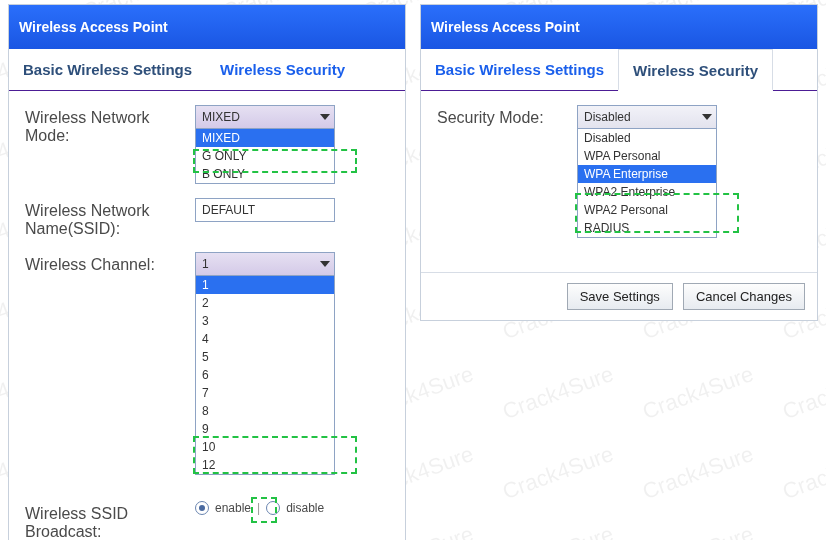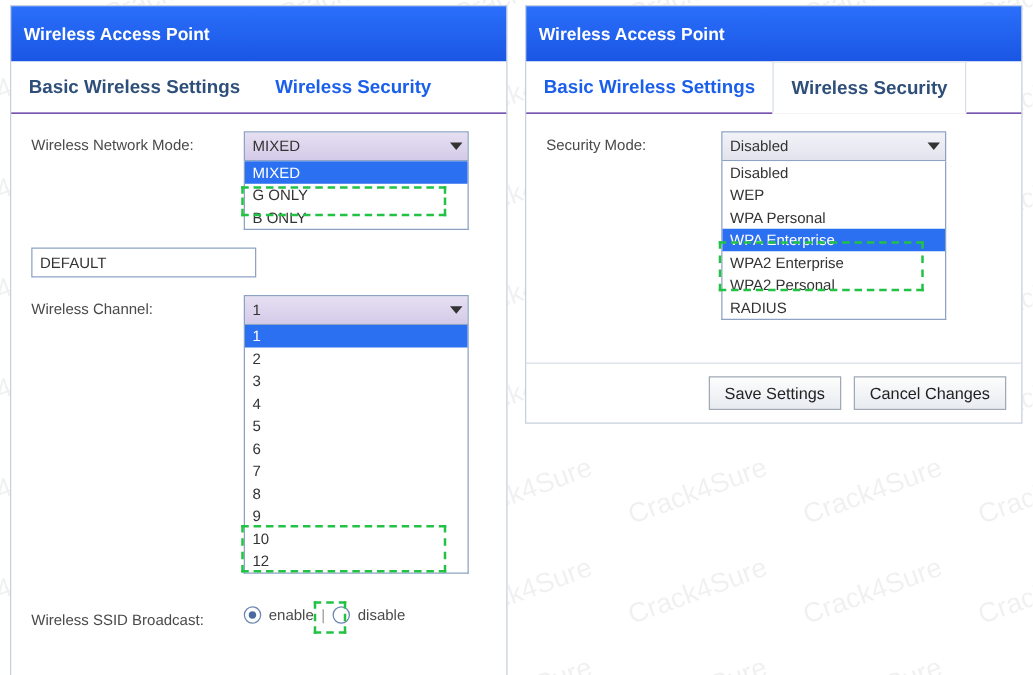--- a/index.html
+++ b/index.html
@@ -73,25 +73,25 @@
   }
   .row {
     display: flex;
     align-items: flex-start;
     margin-bottom: 14px;
   }
   .lbl {
     width: 170px;
     color: #4a4a4a;
     padding-top: 4px;
-    font-size: 12px;
+    font-size: 16px;
   }
   .lbl.r { width: 140px; }
   .selectbox, .textbox {
-    width: 180px;
+    width: 140px;
     box-sizing: border-box;
   }
   .select-display {
     border: 1px solid #8ea3c4;
     background: linear-gradient(#e6e0f2,#d4cae8);
     height: 22px;
     display: flex;
     align-items: center;
     justify-content: space-between;
     padding: 0 4px 0 6px;
@@ -254,20 +254,21 @@
           <div class="dropdown-list" id="mode-list">
               <div class="opt hl">MIXED</div>
               <div class="opt">G ONLY</div>
               <div class="opt">B ONLY</div>
             </div>
           <div class="dashbox" style="left:-2px; top:44px; width:160px; height:20px;"></div>
         </div>
       </div>
 
       <div class="row">
+        <div class="lbl">Wireless Network Name(SSID):</div>
         <div class="textbox">
           <div class="textinput">DEFAULT</div>
         </div>
       </div>
 
       <div class="row">
         <div class="lbl">Wireless Channel:</div>
         <div class="selectbox" style="position:relative">
           <div class="select-display">
             <span>1</span>
@@ -319,21 +320,20 @@
 
       <div class="row">
         <div class="lbl r">Security Mode:</div>
         <div class="selectbox" style="position:relative">
           <div class="select-display" style="background:linear-gradient(#f2f2f8,#e3e3ee);">
             <span>Disabled</span>
             <span class="caret"></span>
           </div>
           <div class="dropdown-list" id="sec-list">
               <div class="opt">Disabled</div>
-              <div class="opt">WEP</div>
               <div class="opt">WPA Personal</div>
               <div class="opt hl">WPA Enterprise</div>
               <div class="opt">WPA2 Enterprise</div>
               <div class="opt">WPA2 Personal</div>
               <div class="opt">RADIUS</div>
             </div>
           <div class="dashbox" style="left:-2px; top:88px; width:160px; height:36px;"></div>
         </div>
       </div>
 

